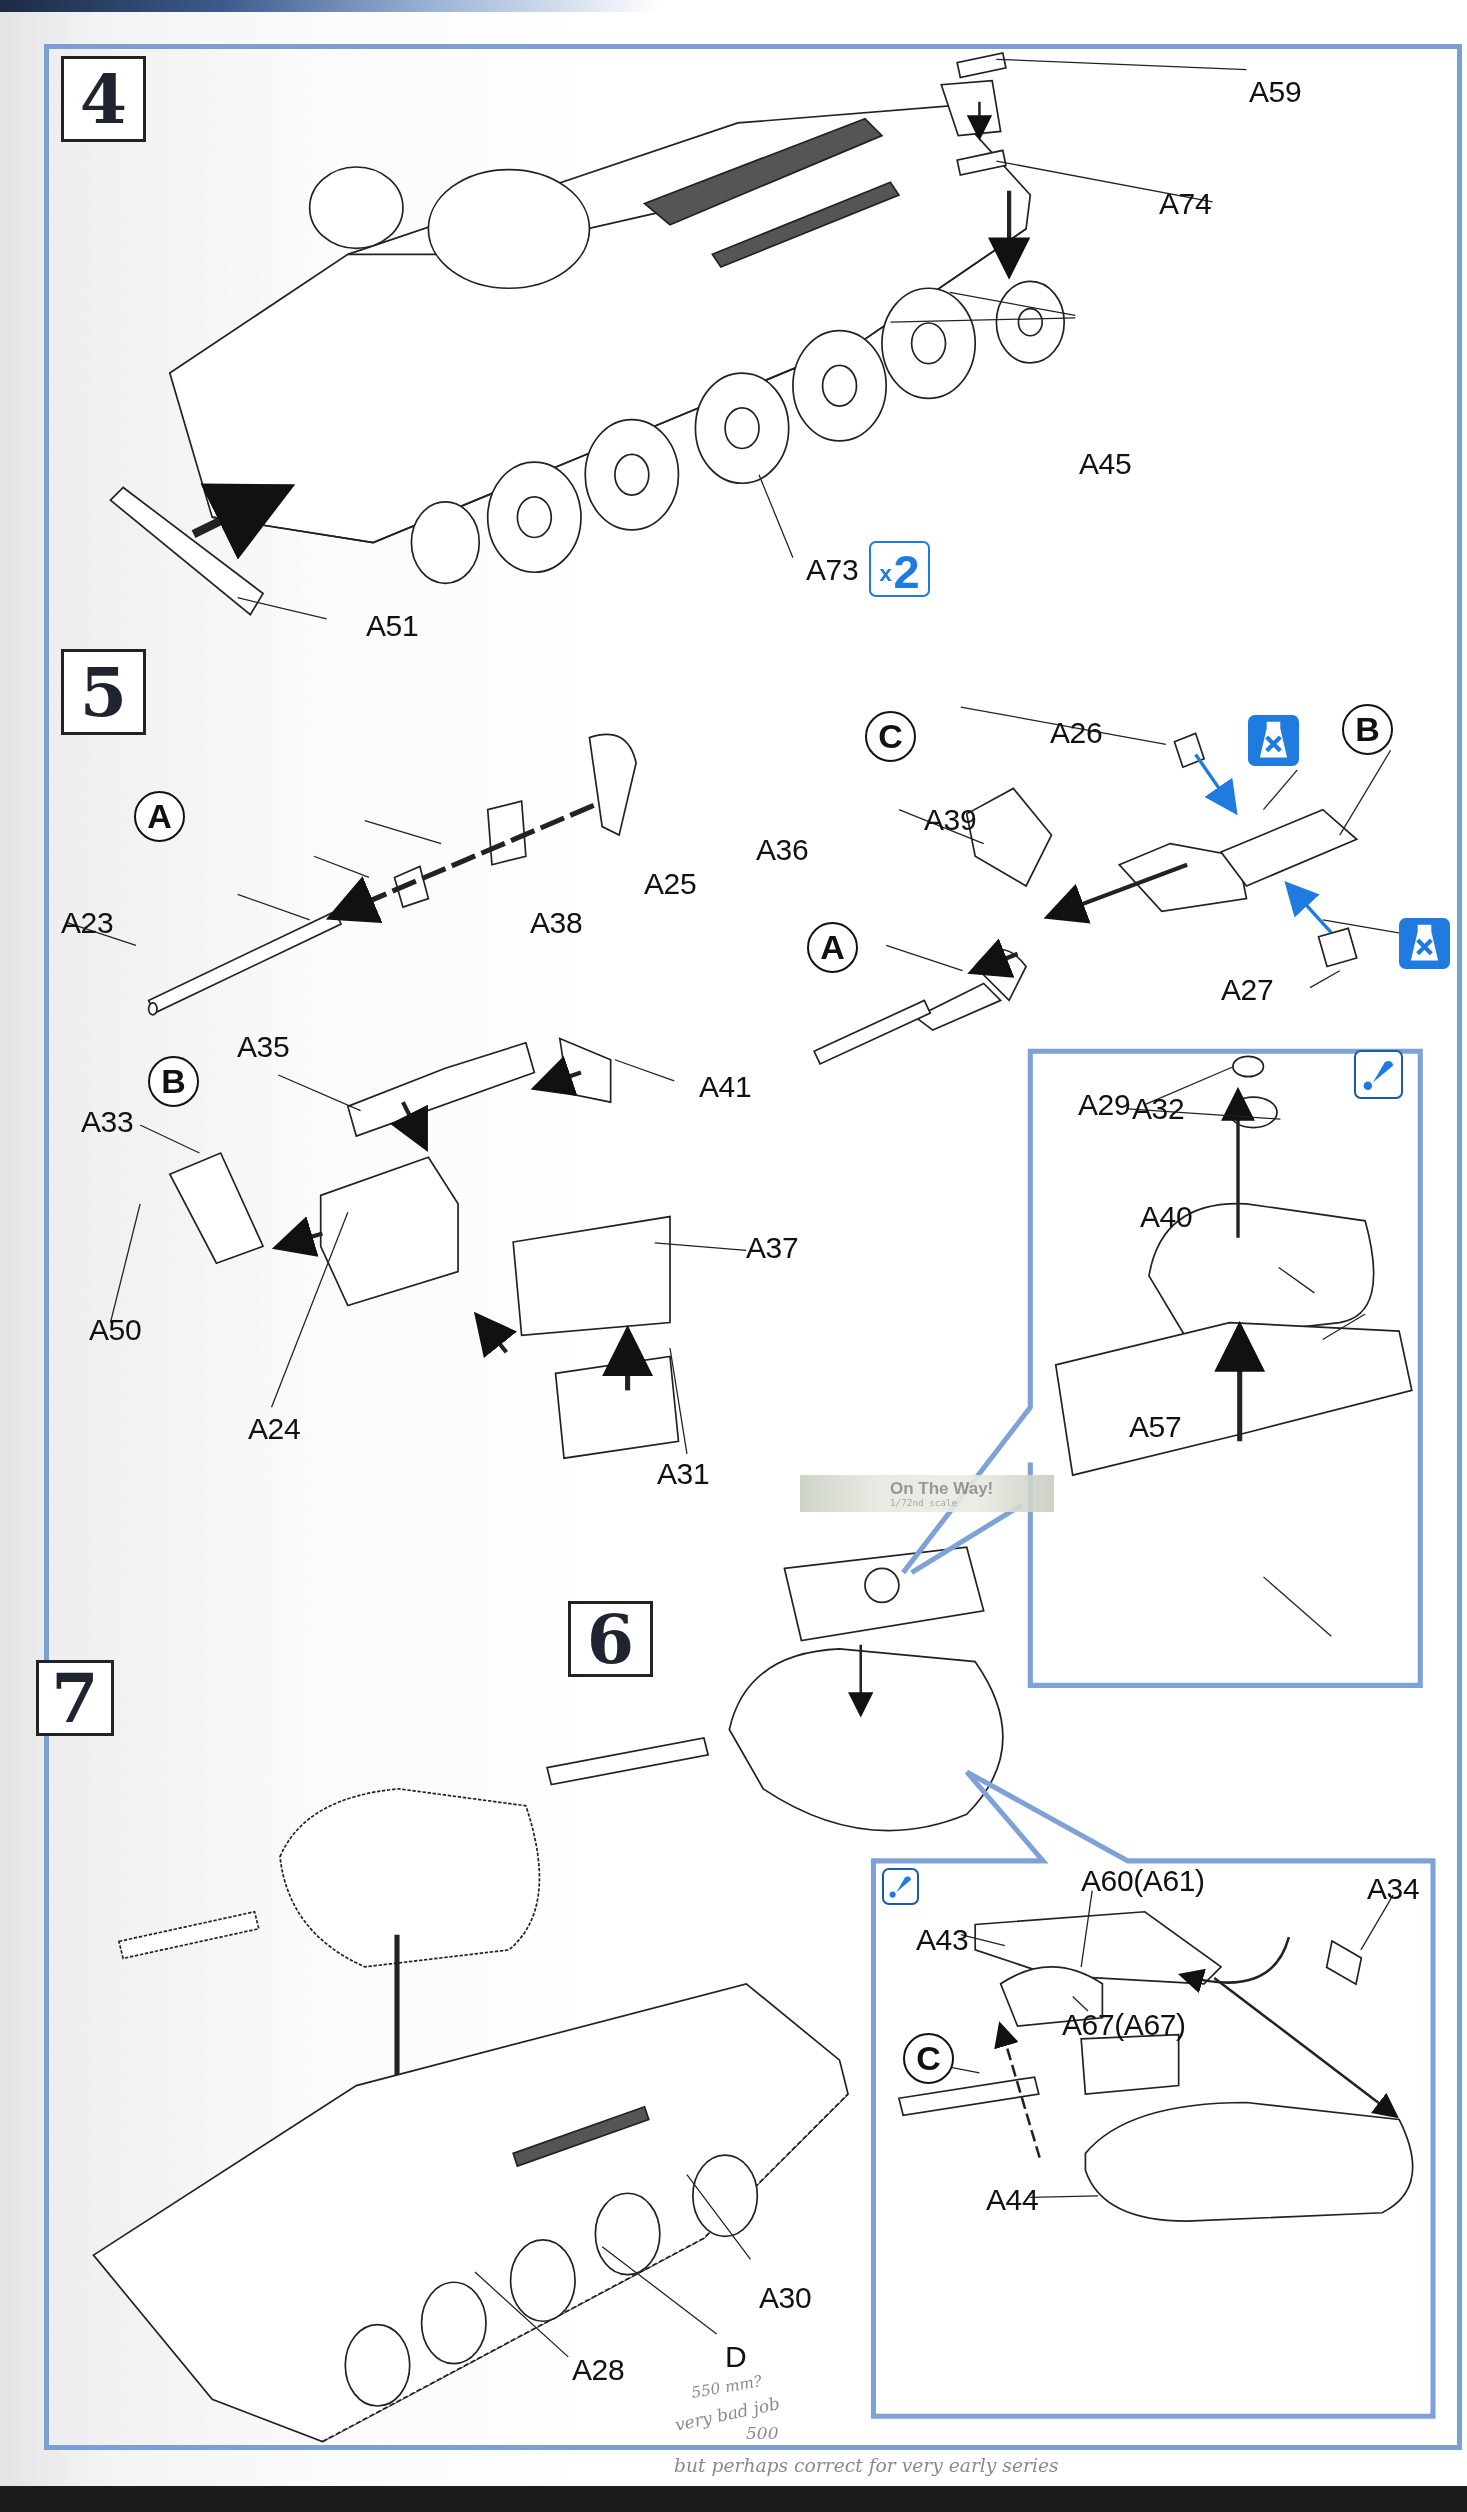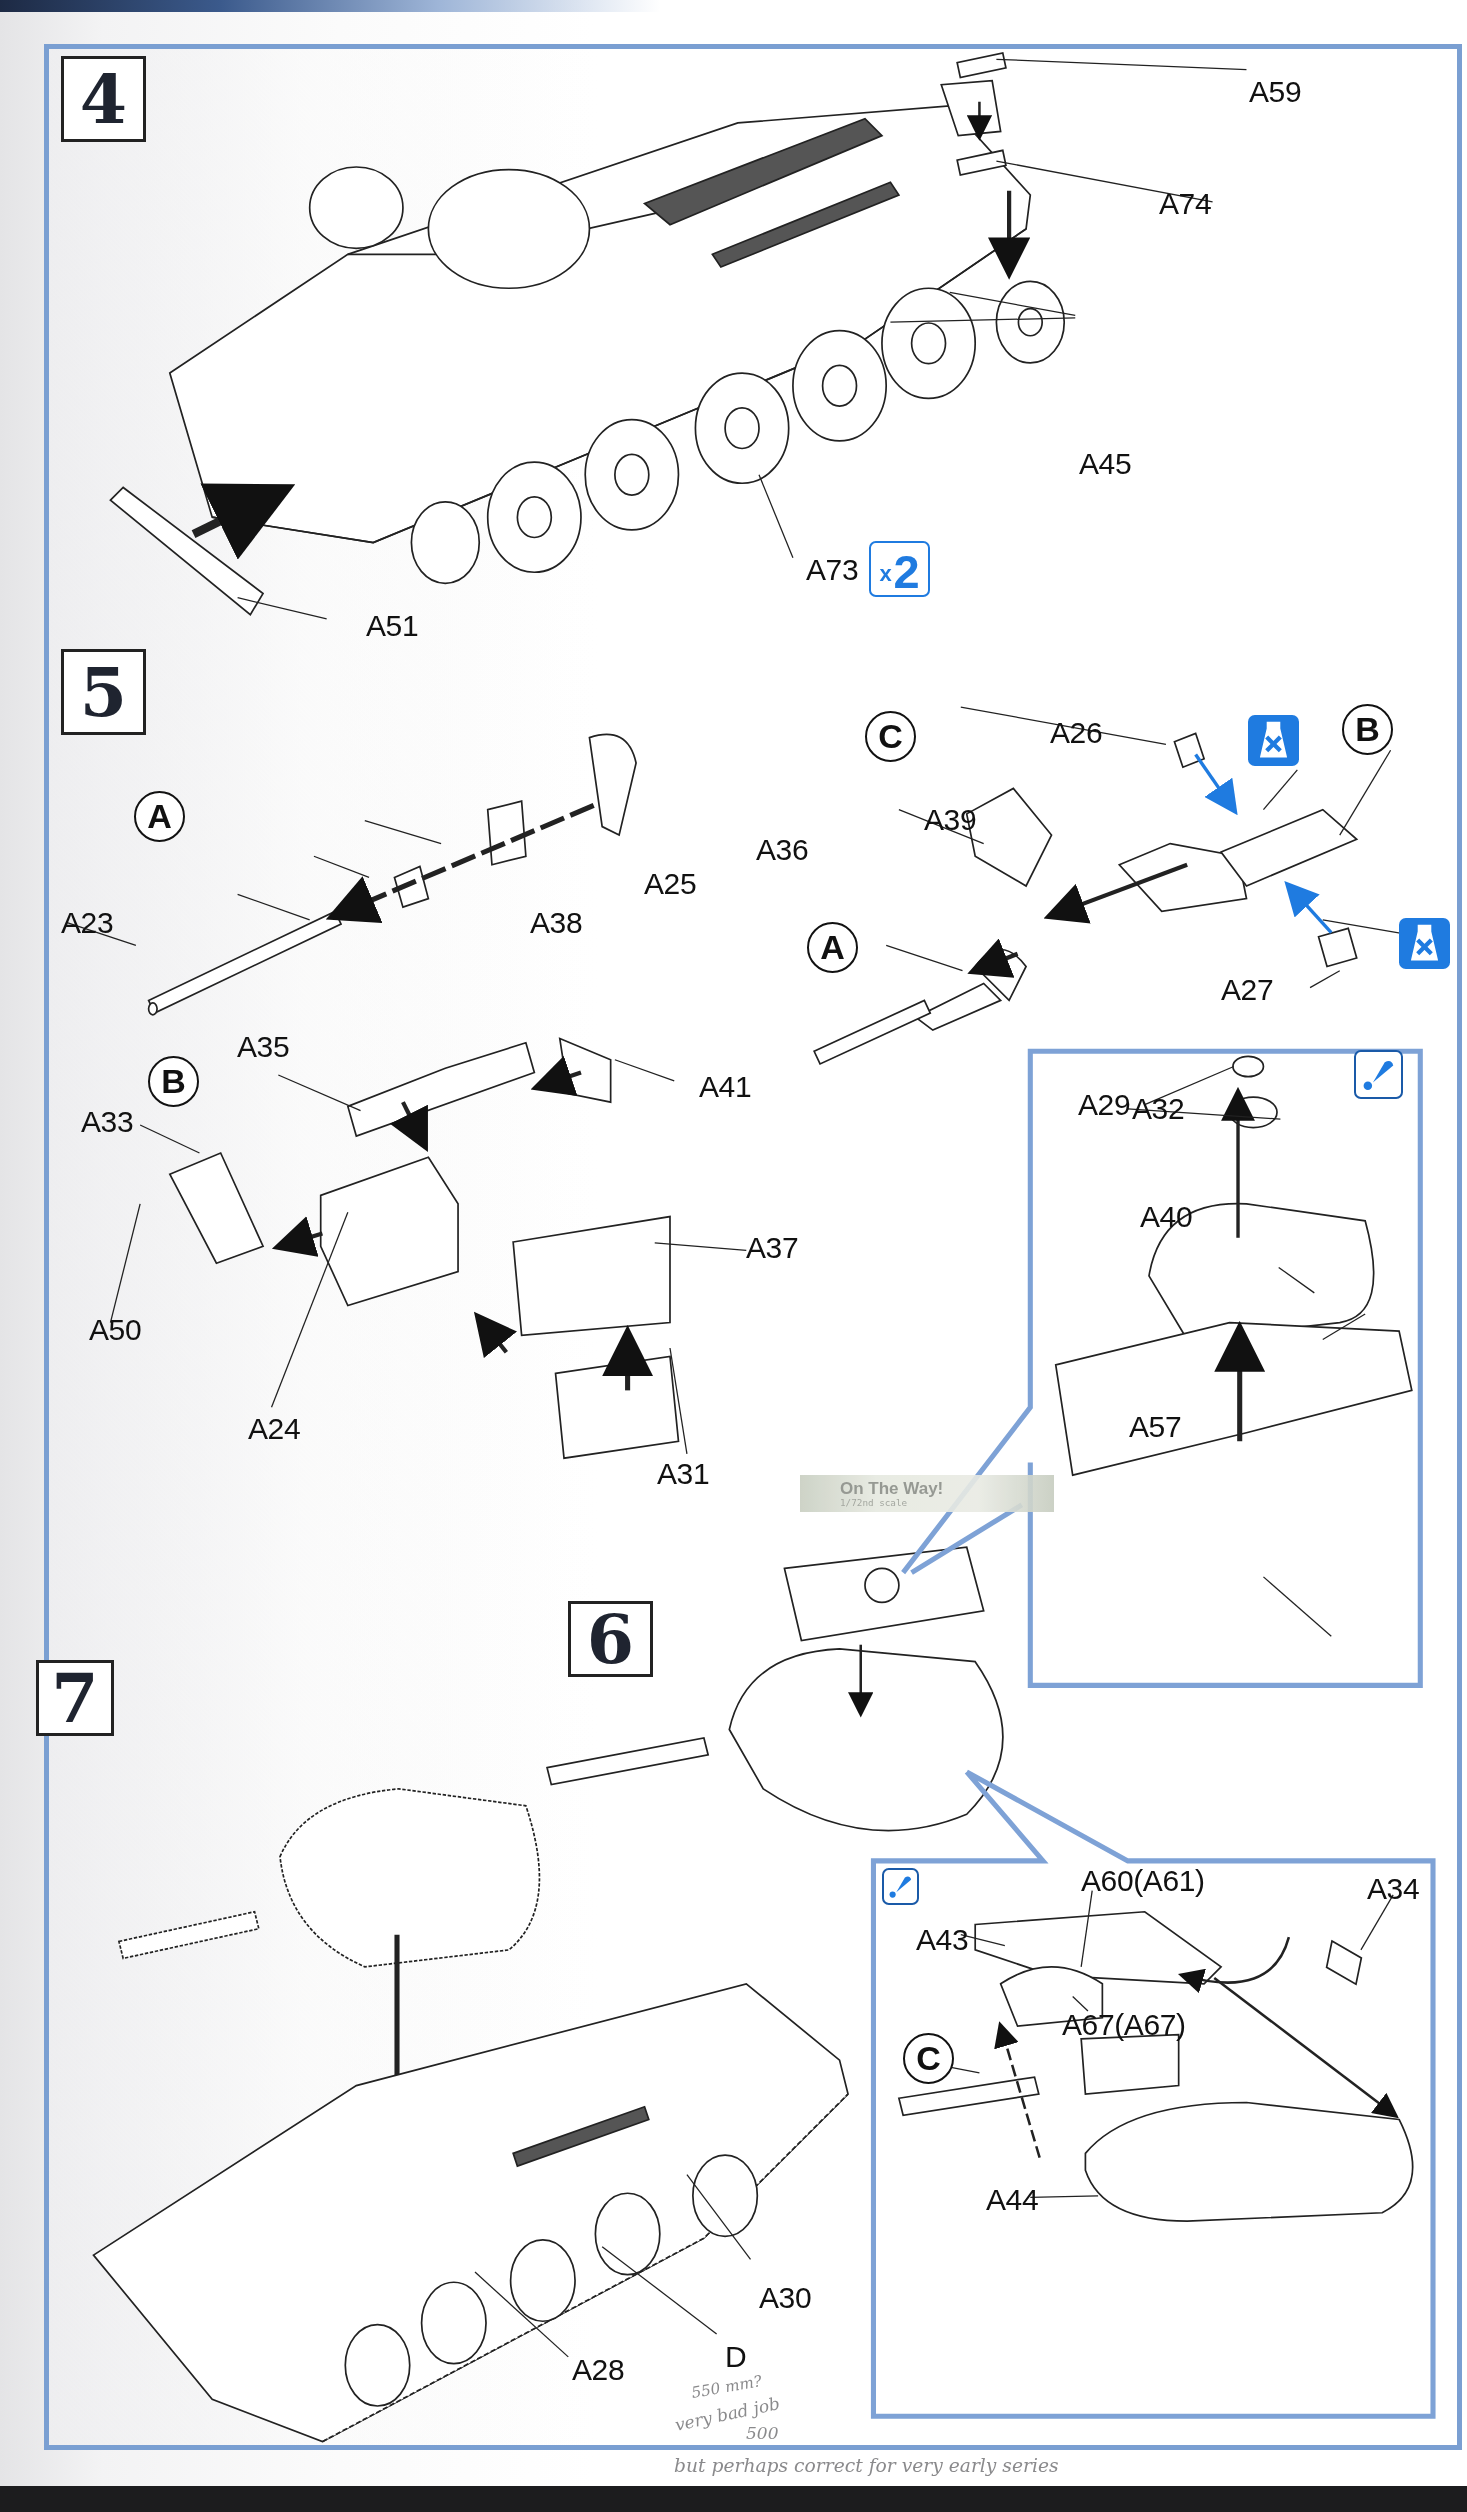--- a/index.html
+++ b/index.html
@@ -21,21 +21,21 @@
     box-sizing:border-box; display:flex; align-items:center; justify-content:center;
     font-weight:bold; font-size:34px; background:#fff; }
   .glue-icon { position:absolute; width:51px; height:51px; background:#1f7be0; border-radius:6.8px; }
   .attention-icon { position:absolute; width:49px; height:49px; border:2.5px solid #1a5aa8; border-radius:6.8px; background:#fff; box-sizing:border-box; }
   .x2-badge { position:absolute; width:61px; height:56px; border:2.5px solid #1f7be0; border-radius:6.8px;
     box-sizing:border-box; color:#1f7be0; font-weight:bold; display:flex; align-items:flex-end; justify-content:center; background:#fff; }
   .x2-badge .x { font-size:22px; margin-right:1.7px; margin-bottom:8.5px; }
   .x2-badge .n { font-size:47px; line-height:47px; }
   .watermark { position:absolute; left:800px; top:1475px; width:254px; height:37px;
     background: linear-gradient(90deg, #c9cfc2, #e6e9e0 30%, #e9ebe4 70%, #c6ccbf);
-    opacity:0.9; display:flex; flex-direction:column; justify-content:center; padding-left:40px; box-sizing:border-box; }
+    opacity:0.9; display:flex; flex-direction:column; justify-content:center; padding-left:90px; box-sizing:border-box; }
   .wm-title { font-weight:bold; font-size:17px; color:#8b8f88; line-height:17px; }
   .wm-sub { font-size:9.3px; color:#9a9e96; font-family:"DejaVu Sans Mono", monospace; }
   .handwriting { position:absolute; font-family:"DejaVu Serif", serif; font-style:italic; color:#8a8a8c; }
   svg.drawing { position:absolute; left:0; top:0; width:1468px; height:2512px; }
 </style>
 </head>
 <body>
 
 <div class="top-shade"></div>
 

